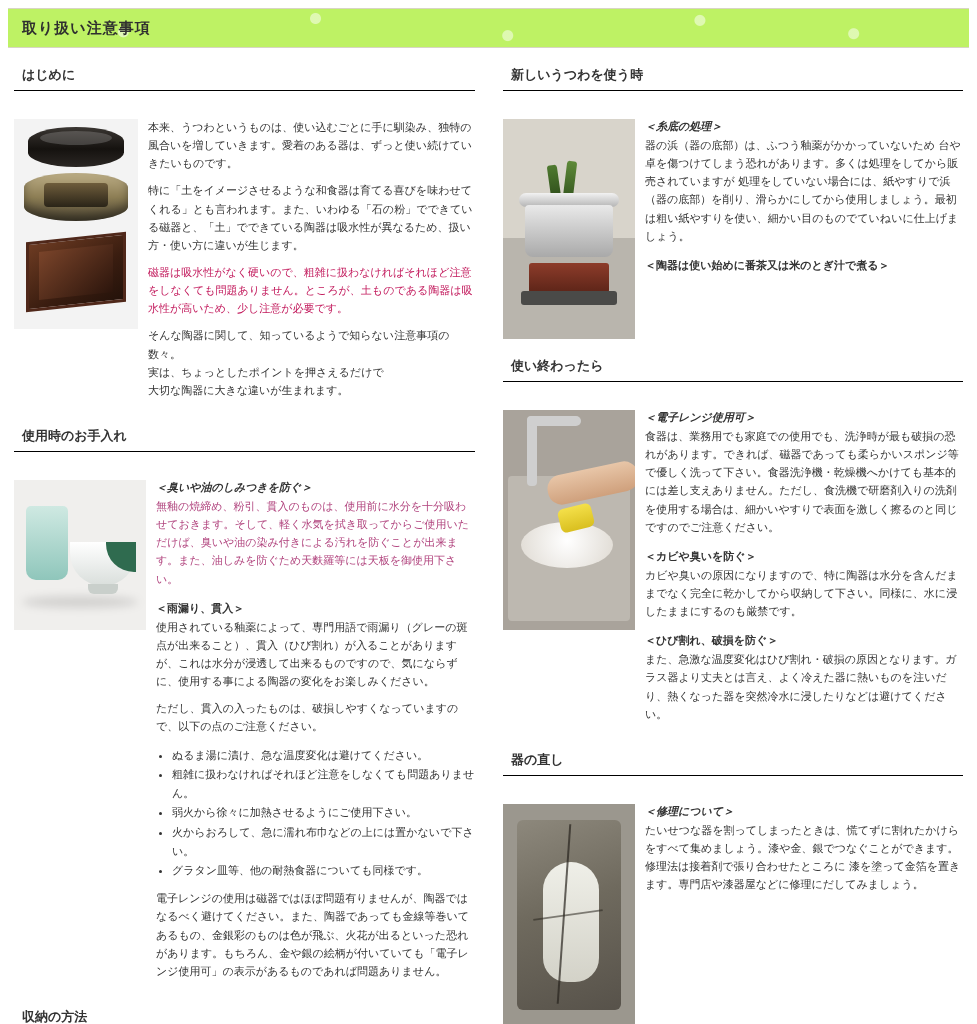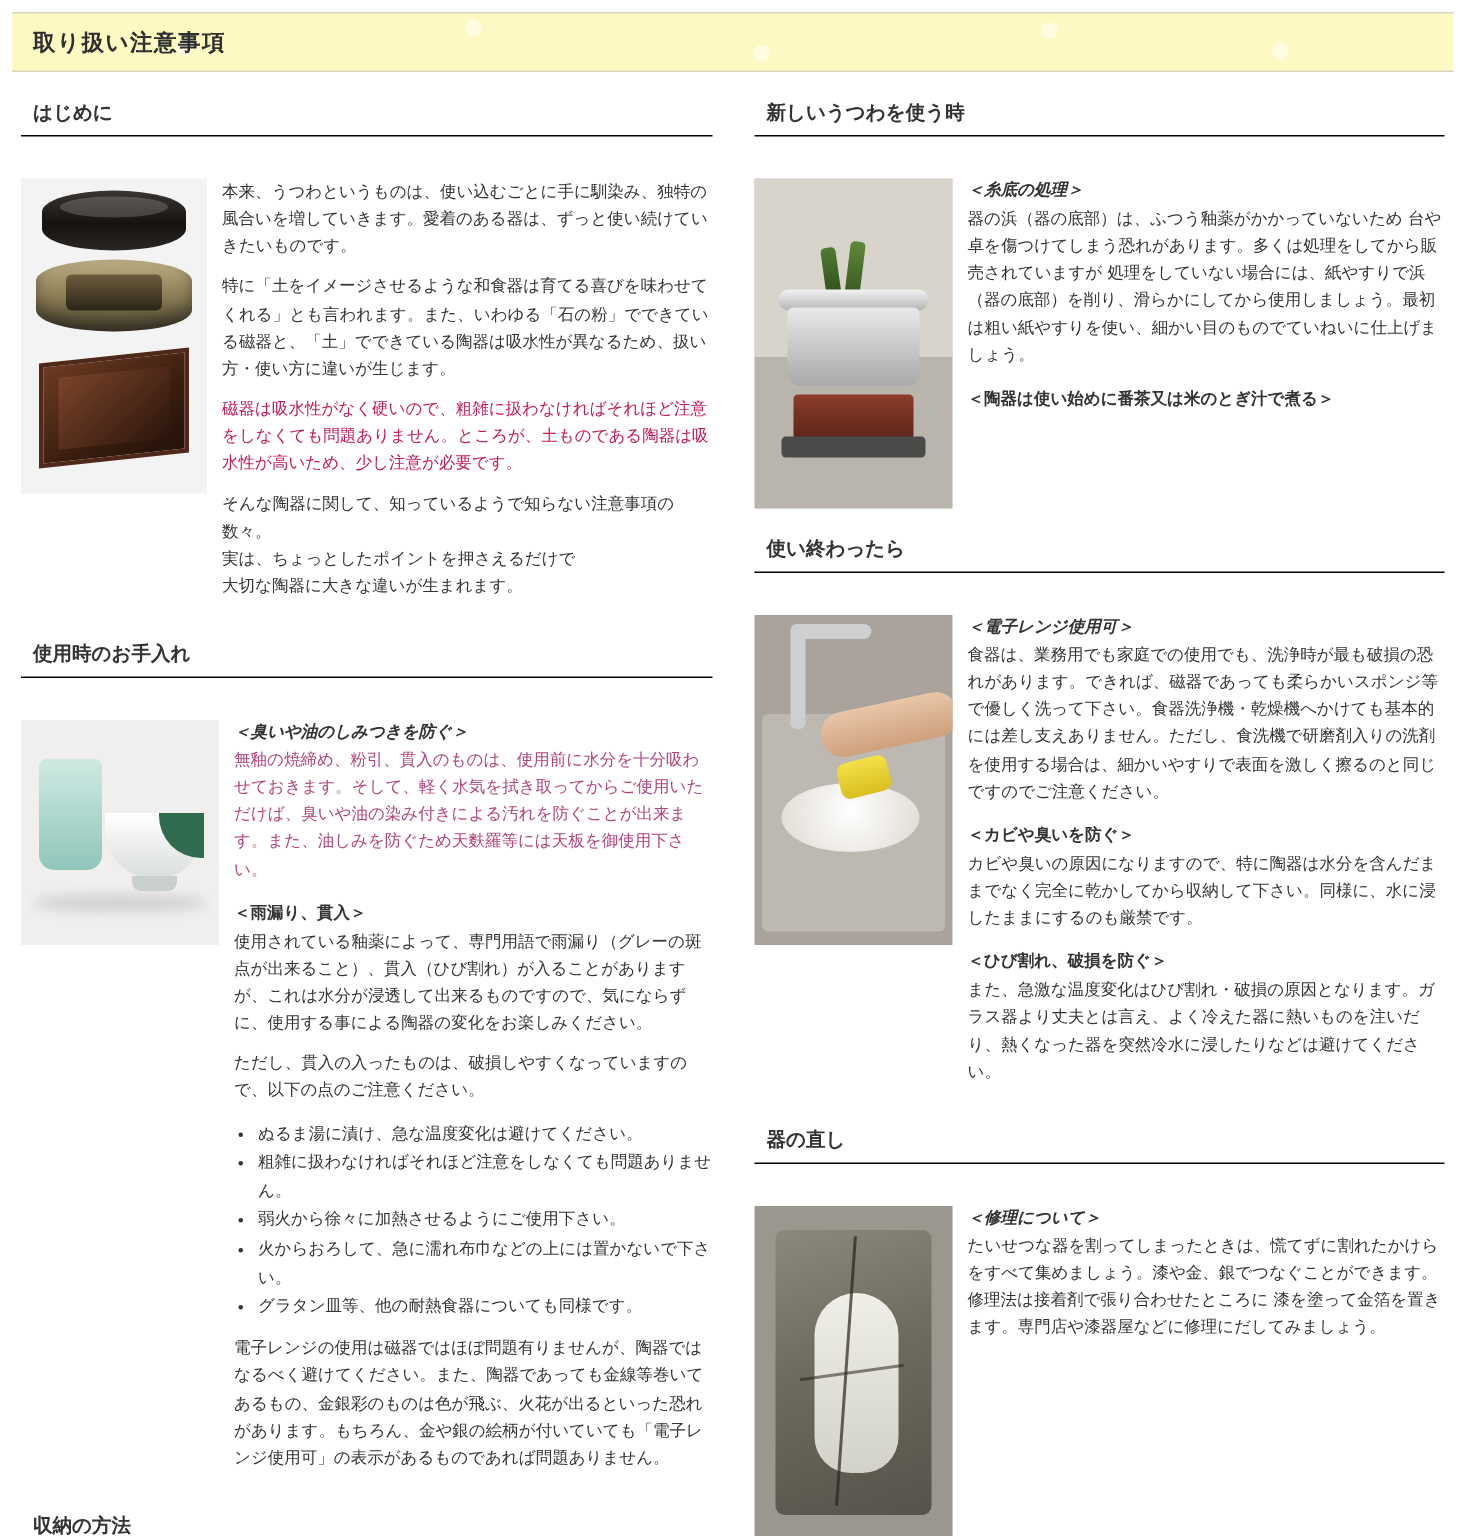--- a/index.html
+++ b/index.html
@@ -11,21 +11,21 @@
     color: #333333;
   }
   body { width: 977px; min-height: 1024px; position: relative; }
 
   .page { width: 977px; padding: 0 0 10px 0; }
 
   
   .banner {
     margin: 8px 8px 0 8px;
     height: 40px;
-    background: #fef9c3;
+    background: #bef264;
     border-top: 1px solid #d8d5c3;
     border-bottom: 1px solid #d8d5c3;
     display: flex;
     align-items: center;
     position: relative;
     overflow: hidden;
   }
   .banner::after {
     content: "";
     position: absolute;
@@ -85,20 +85,21 @@
     font-size: 11px;
     line-height: 1.65;
     margin: 0 0 9px 0;
   }
   .hl { color: #c2185b; }
   .hl2 { color: #b1447e; }
 
   ul.bullets {
     margin: 4px 0 10px 0;
     padding-left: 16px;
+    font-family: Liberation Serif, serif;
   }
   ul.bullets li {
     font-size: 11px;
     line-height: 1.75;
     list-style: disc;
   }
 
   
   .photo {
     position: relative;

